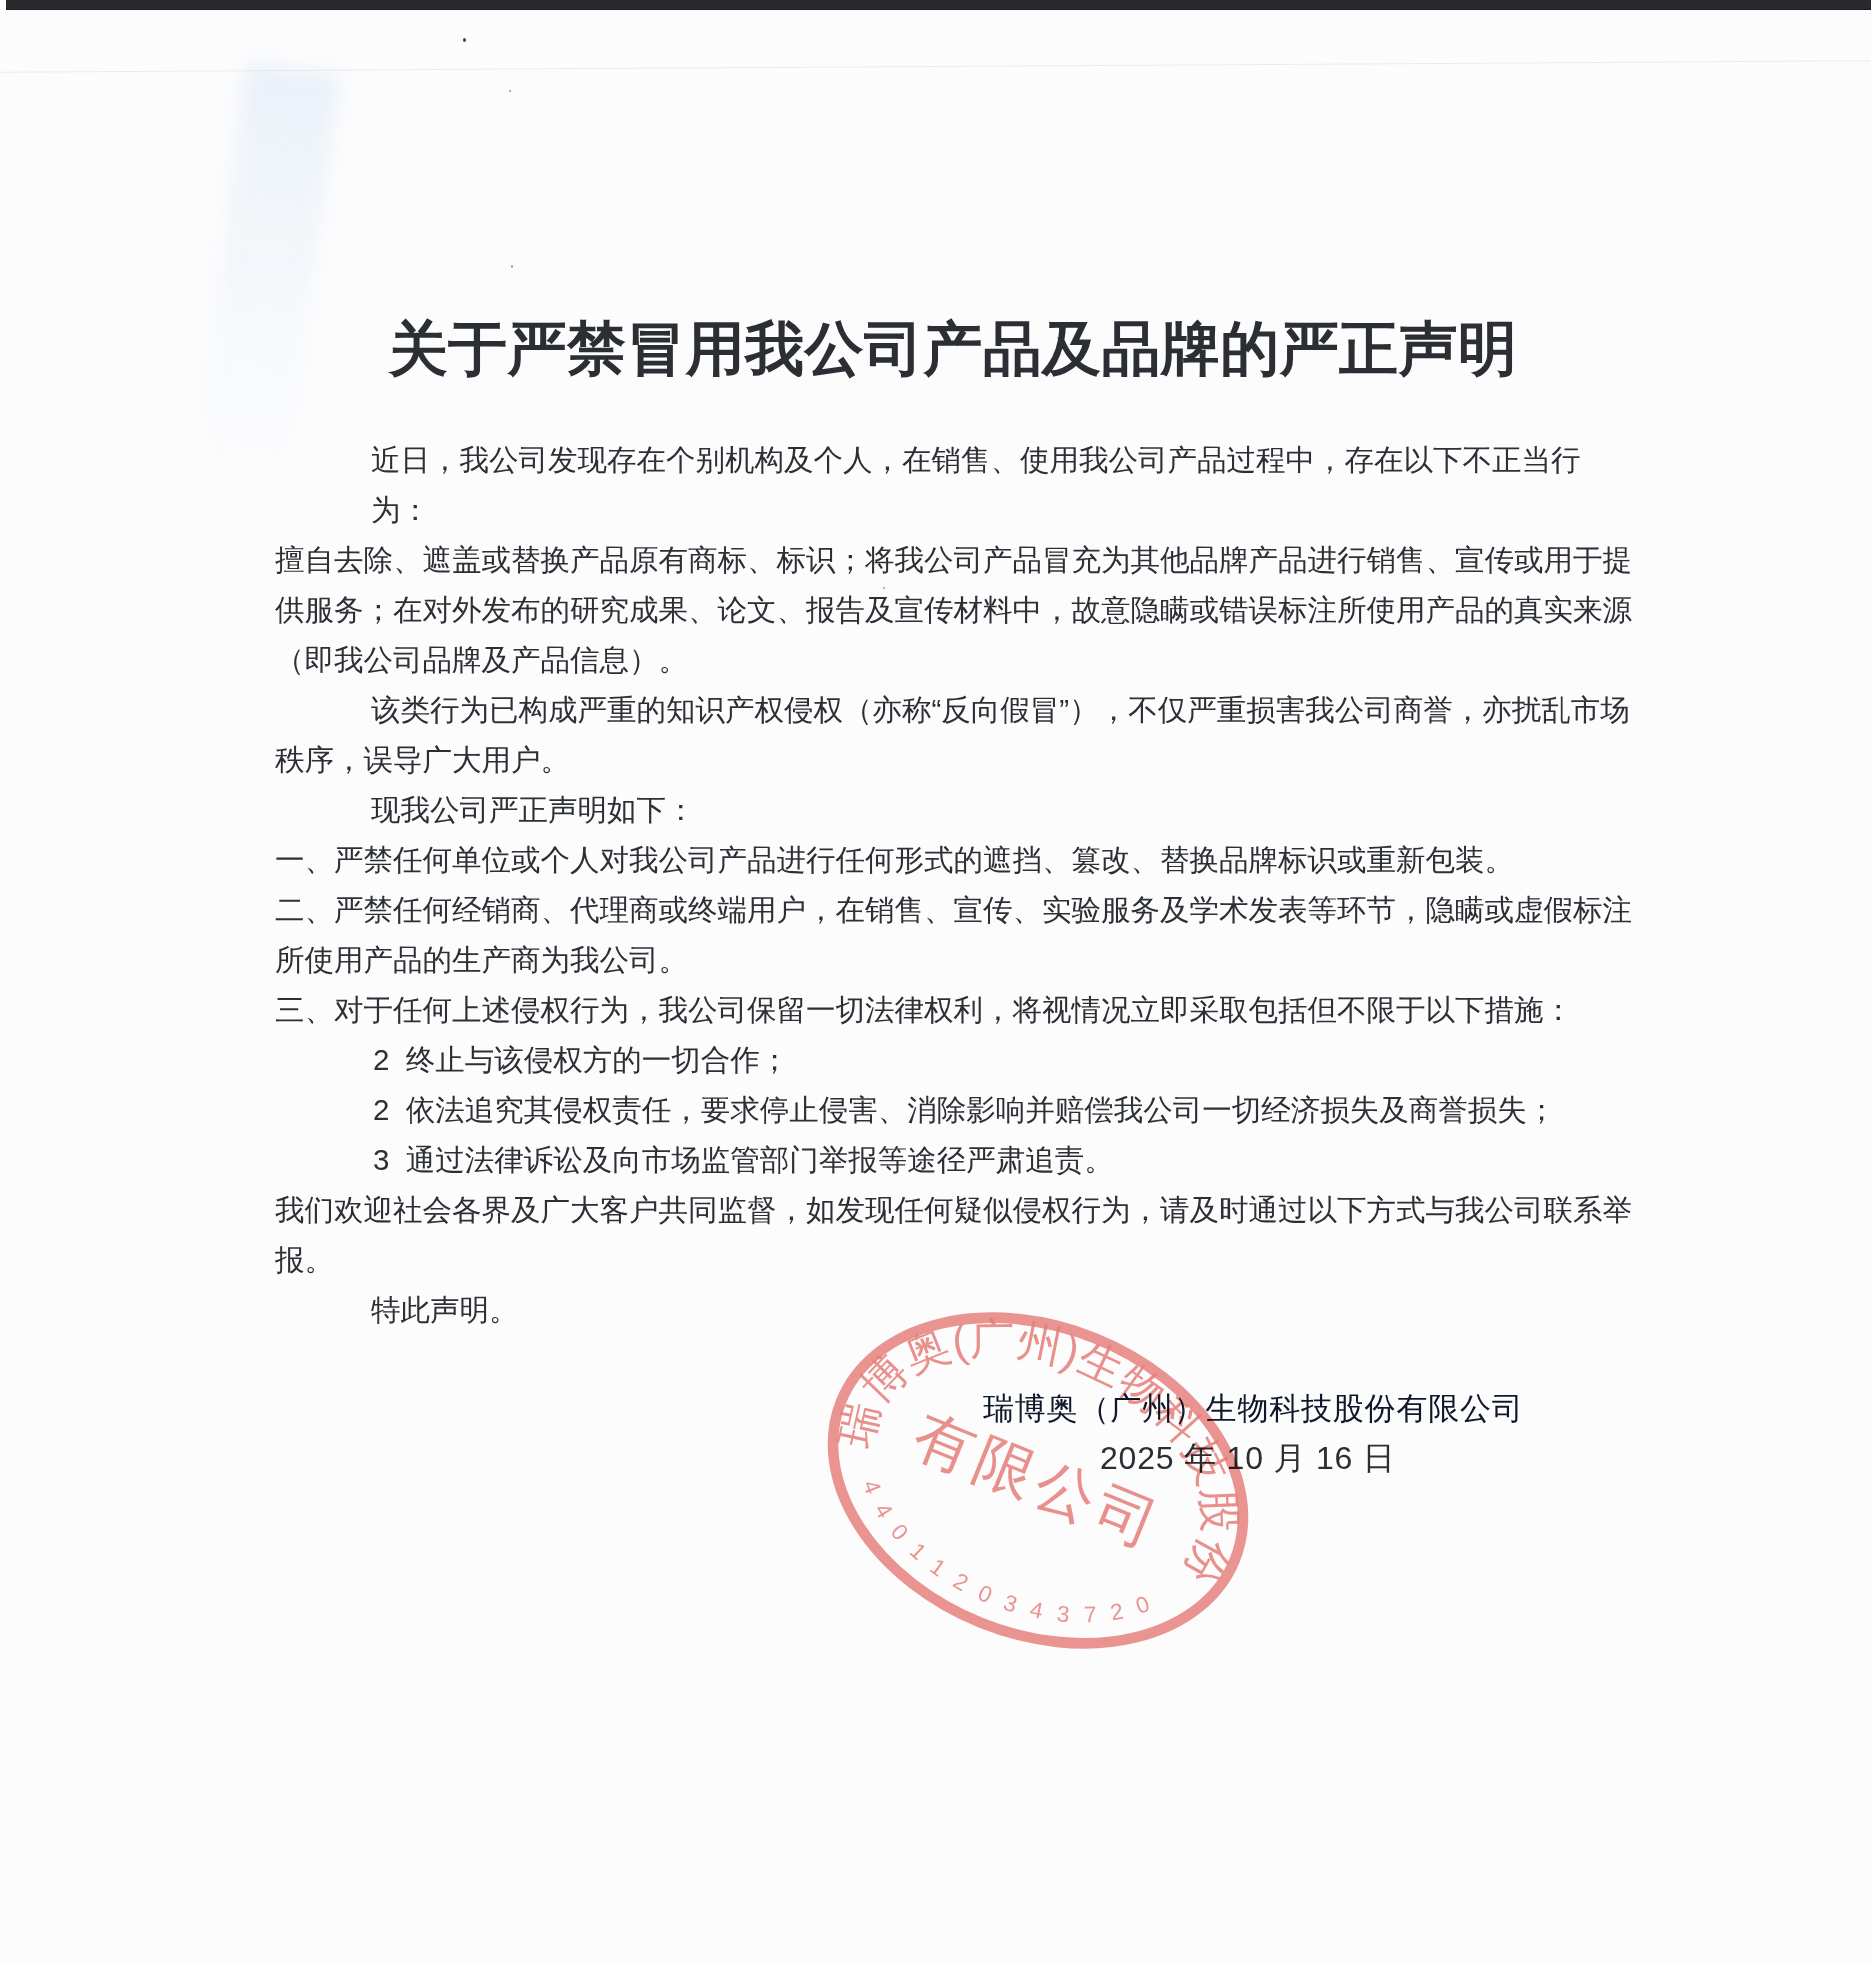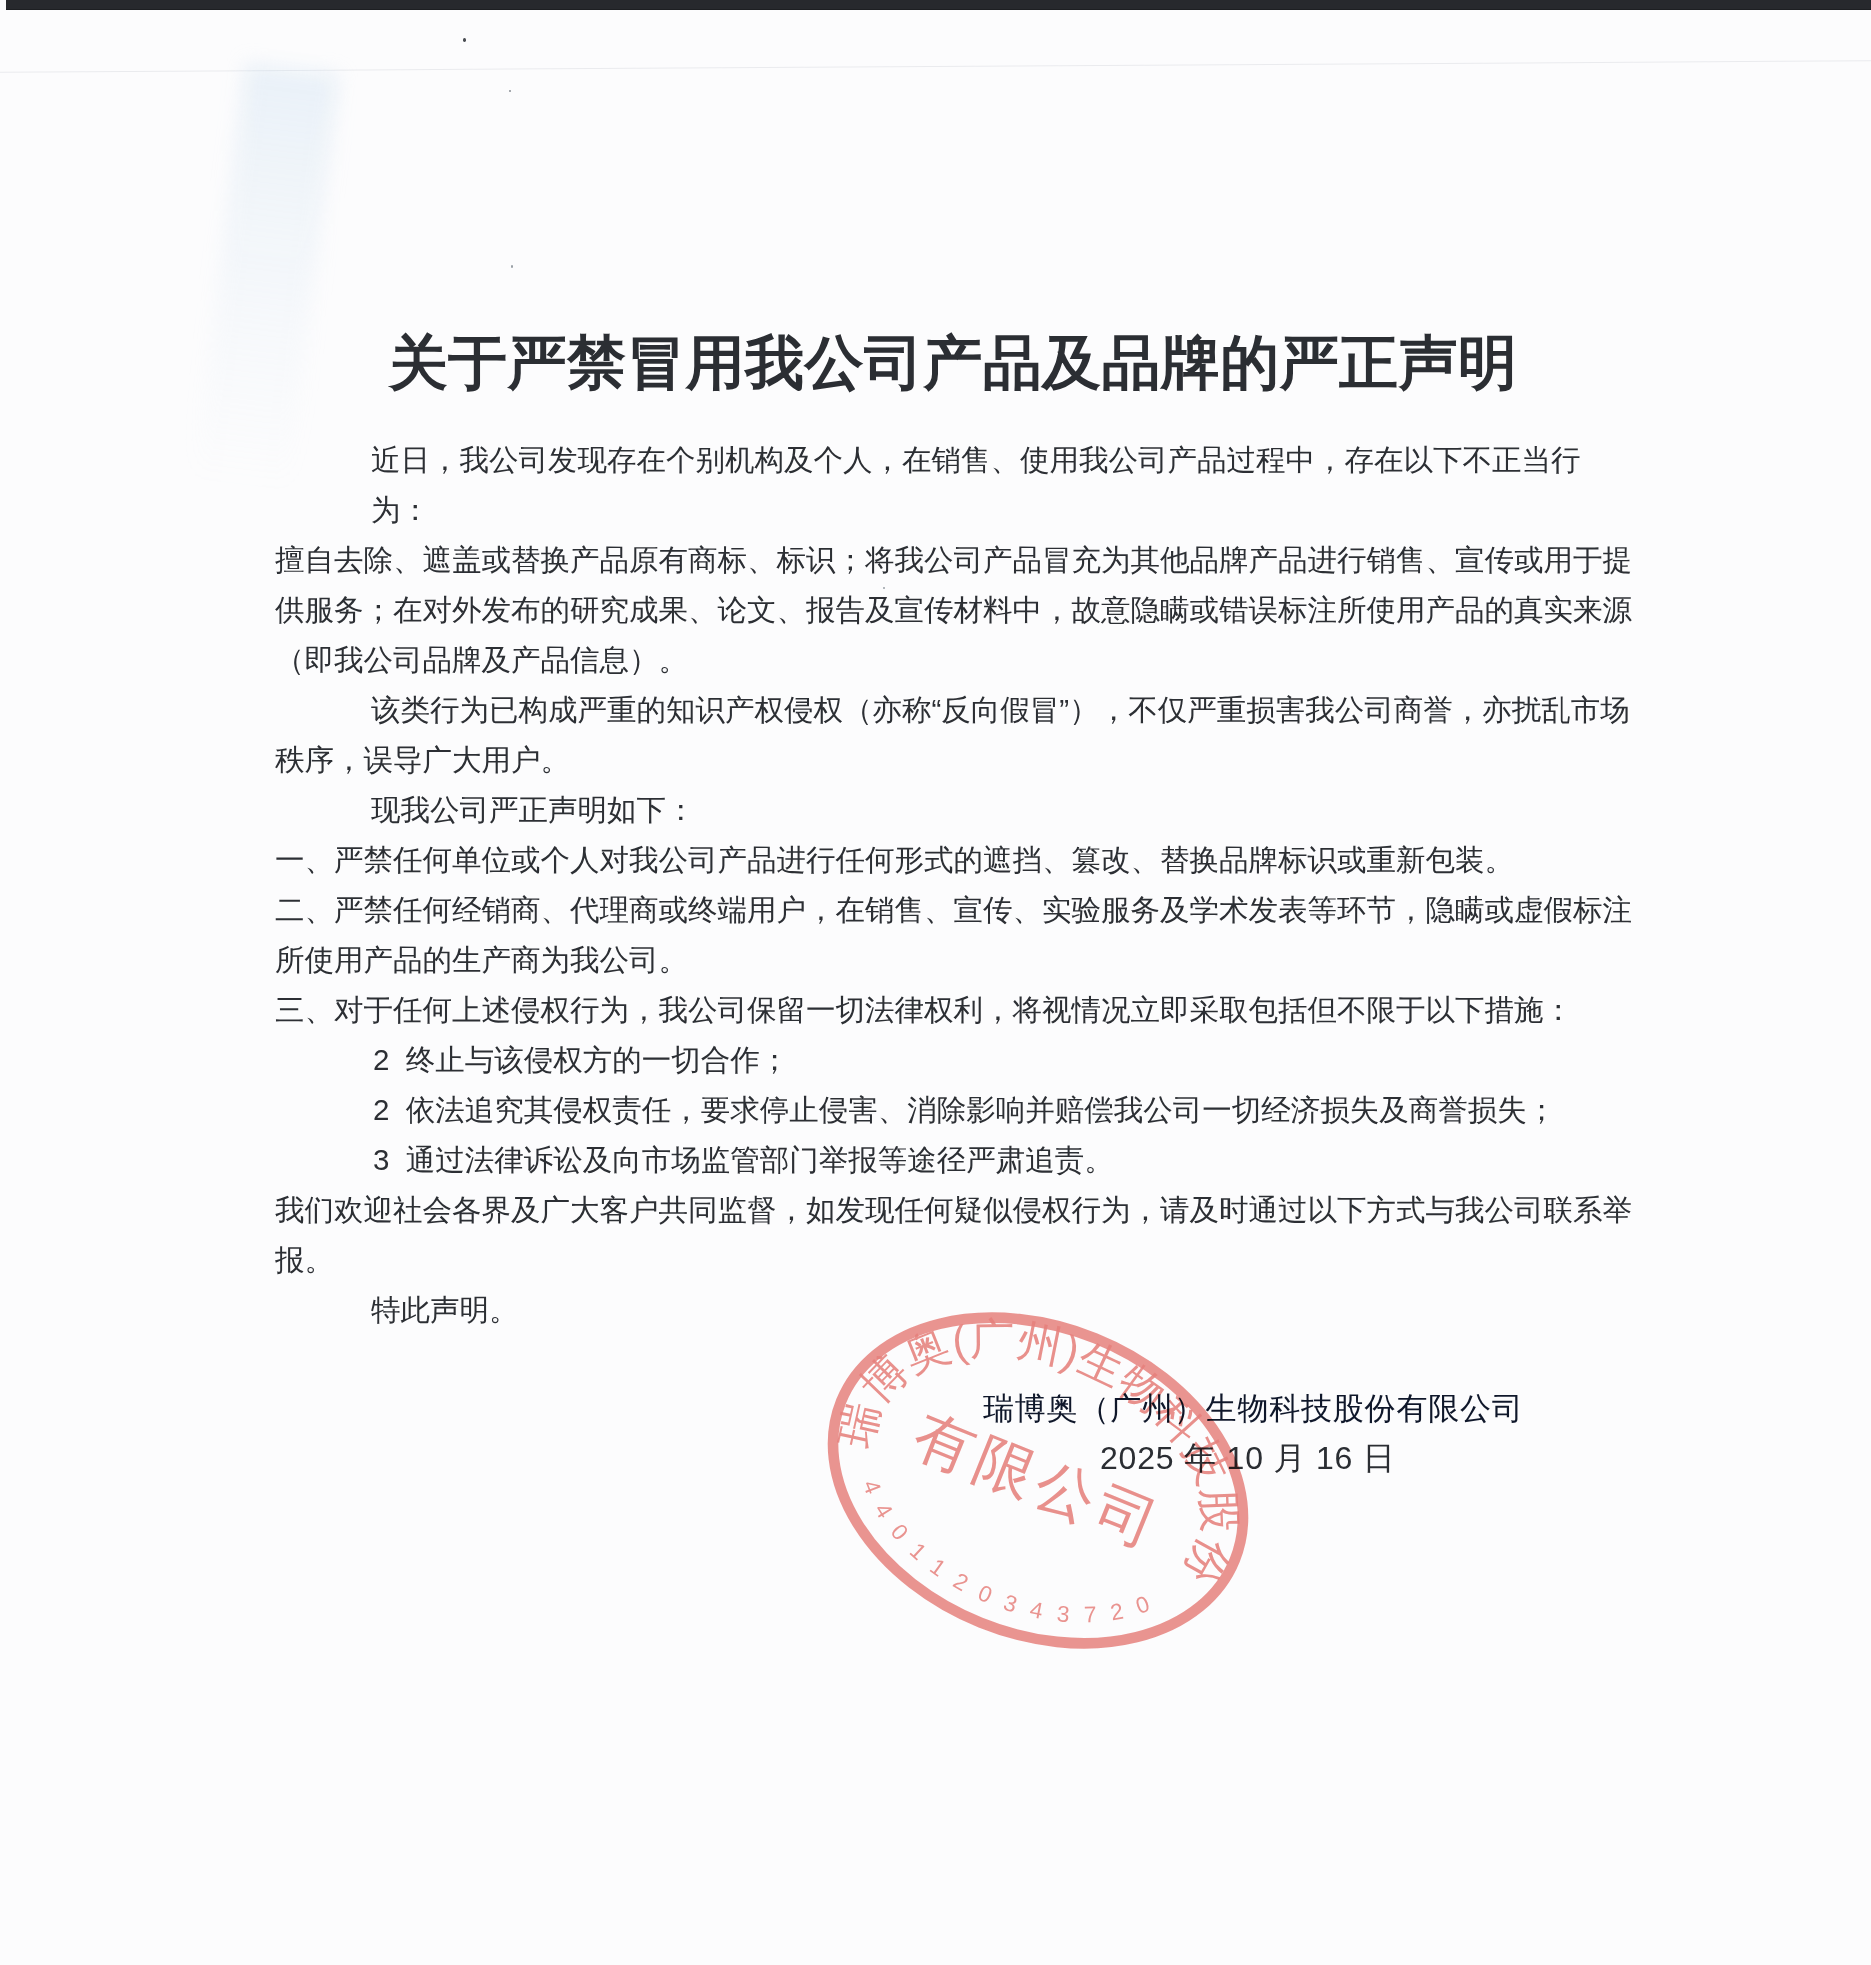--- a/index.html
+++ b/index.html
@@ -28,21 +28,21 @@
   }
   .speck{position:absolute;border-radius:50%;}
   .speck.s1{left:463px;top:38px;width:2.8px;height:3.5px;background:#4a4d52;}
   .speck.s2{left:509px;top:90px;width:2.4px;height:2.4px;background:#8a8f94;}
   .speck.s3{left:511px;top:265px;width:2.4px;height:2.8px;background:#9aa0a6;}
   .speck.s4{left:883px;top:587px;width:2px;height:2px;background:#9aa0a6;}
 
   .doc-title{
     position:absolute;left:275px;top:310px;width:1356px;
     font-size:59px;font-weight:600;letter-spacing:0.4px;
-    color:#2b2e33;text-align:center;white-space:nowrap;margin-top:14px;
+    color:#2b2e33;text-align:center;white-space:nowrap;
   }
   .body-block{
     position:absolute;left:275px;top:435px;width:1360px;
     font-size:29.5px;line-height:50px;
   }
   .bline{white-space:pre-wrap;}
   .bline.ind{padding-left:96px;}
   .bline.sub{padding-left:98px;}
 
   .sig-company{

